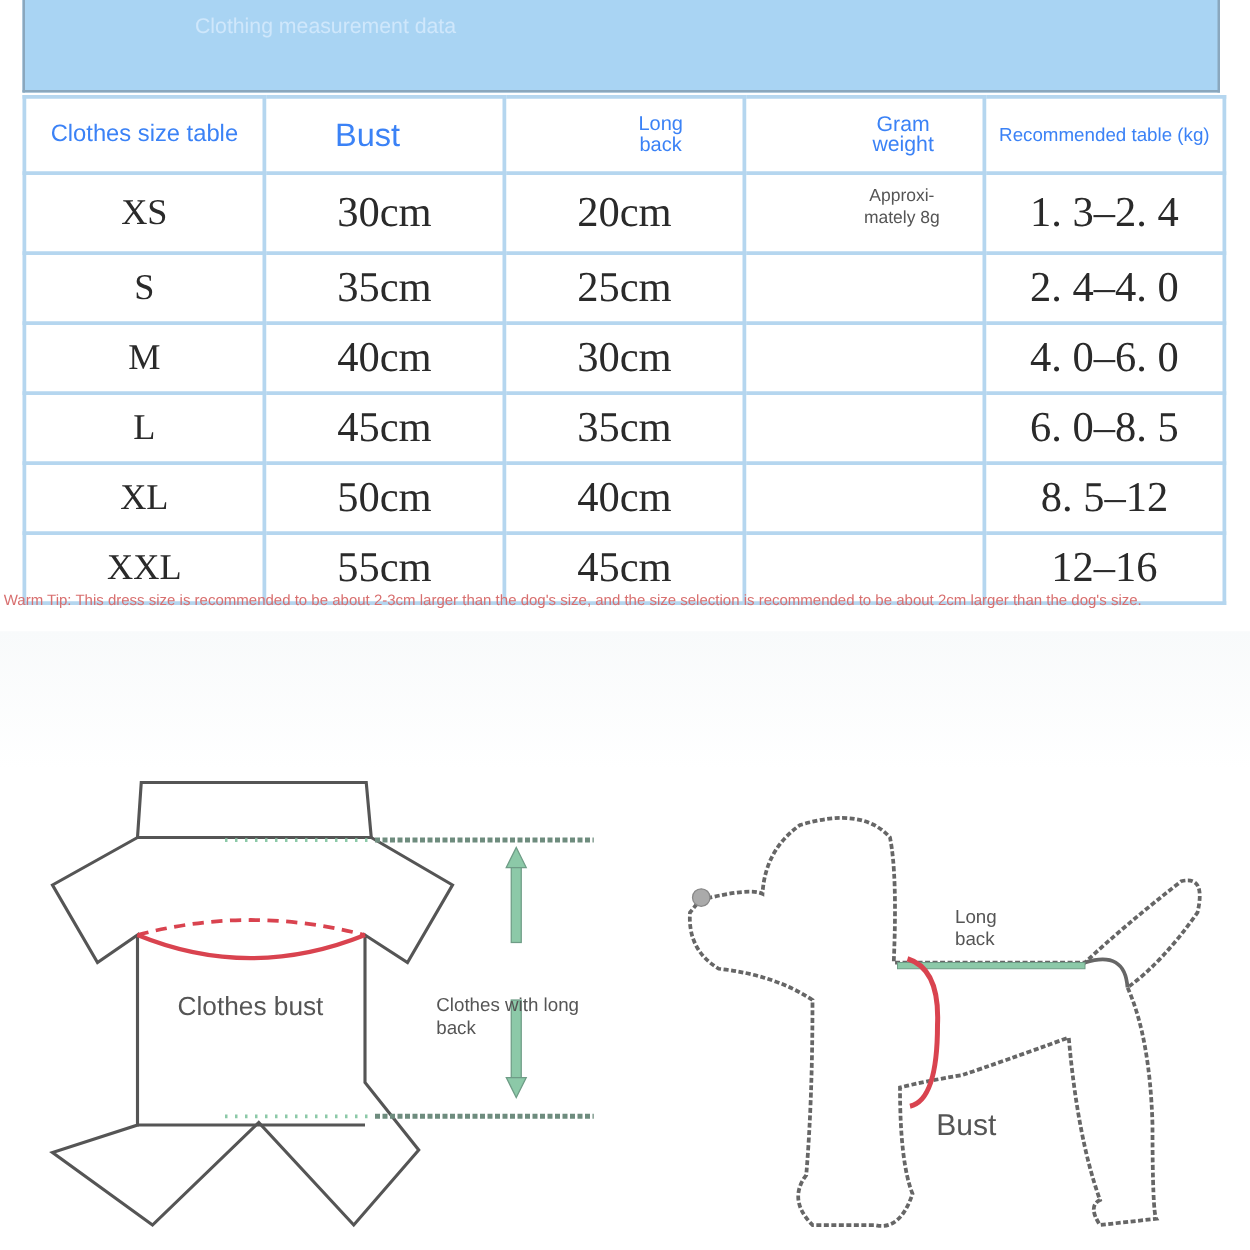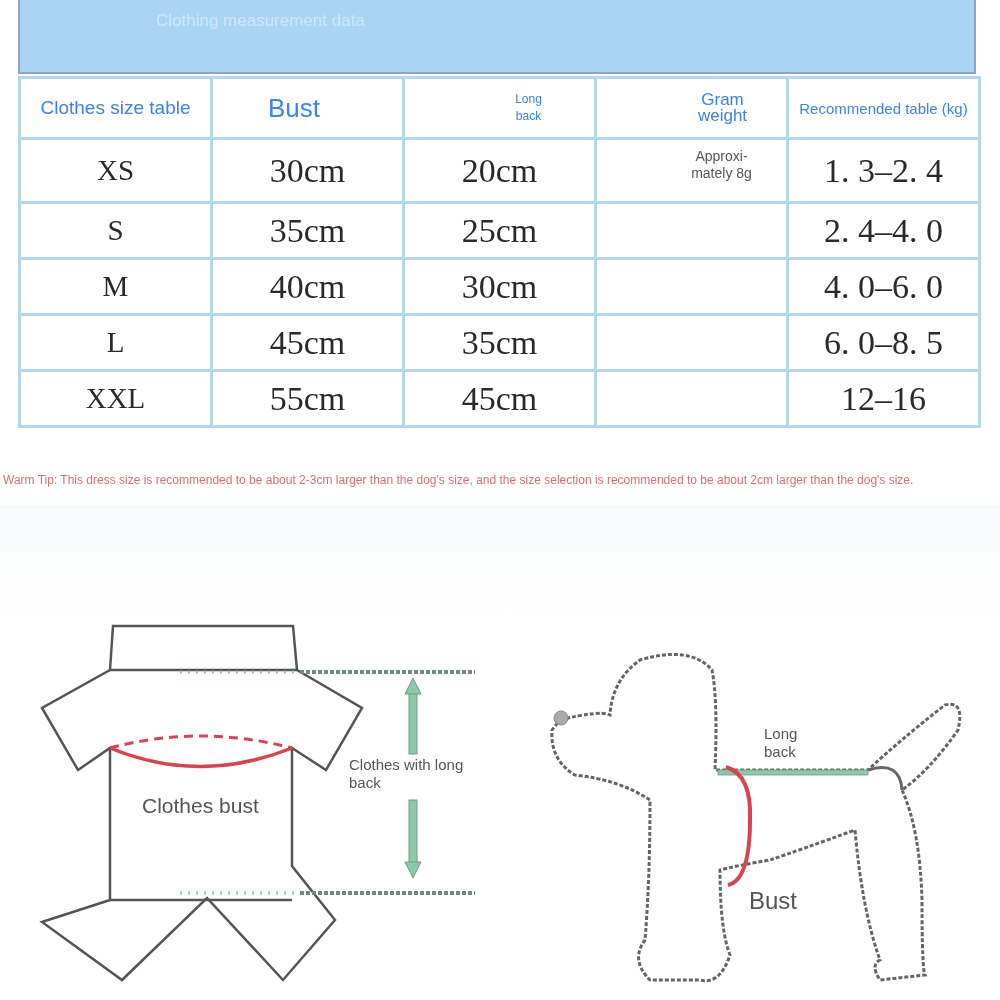--- a/index.html
+++ b/index.html
@@ -6,21 +6,21 @@
   body { width:1000px; height:1000px; position:relative; overflow:hidden; font-family:"Liberation Sans", sans-serif; }
   .header-band { position:absolute; left:18px; top:0; width:958px; height:74px; background:#a9d4f3; border-left:2px solid #8aa7bd; border-right:2px solid #8aa7bd; border-bottom:2px solid #8aa7bd; box-sizing:border-box; }
   .header-title { position:absolute; left:136px; top:10px; width:220px; color:#cfe7fb; font-size:17px; line-height:22px; }
   table.size { position:absolute; left:18px; top:76px; width:960px; border-collapse:collapse; table-layout:fixed; }
   table.size td { border:3px solid #b5d6ef; text-align:center; vertical-align:middle; padding:0; background:#fff; color:#222; }
   table.size tr.head td { height:58px; color:#3b82f6; font-family:"Liberation Sans", sans-serif; }
   table.size tr.row td { height:53px; font-family:"Liberation Serif", serif; font-size:34px; color:#2a2a2a; }
   .c-size { font-size:29px !important;margin-top:16px; }
   .h-size { font-size:19px; }
   .h-bust { font-size:26px; text-align:left !important; padding-left:55px !important; }
-  .h-long { font-size:12px; text-align:right; padding-left:58px !important; line-height:17px; }
+  .h-long { font-size:16px; text-align:right; padding-left:58px !important; line-height:17px; }
   .h-gram { font-size:17px; text-align:right; padding-left:62px !important; line-height:16px; }
   .h-rec { font-size:15px; }
   .gram-note { font-family:"Liberation Sans", sans-serif !important; font-size:14px !important; text-align:center; padding-left:60px !important; color:#555 !important; line-height:17px; vertical-align:top !important; padding-top:8px !important; }
   .weight { font-size:34px; }
   .tip { position:absolute; left:3px; top:473px; width:990px; color:#d86f6f; font-size:12px; line-height:15px; }
   .haze { position:absolute; left:0; top:505px; width:1000px; height:110px; background:linear-gradient(#f8fafb,#ffffff); }
   svg { position:absolute; }
   .lbl { position:absolute; color:#555; }
 </style>
 </head>
@@ -68,20 +68,27 @@
     <td class="weight">4. 0–6. 0</td>
   </tr>
   <tr class="row">
     <td class="c-size">L</td>
     <td>45cm</td>
     <td>35cm</td>
     <td></td>
     <td class="weight">6. 0–8. 5</td>
   </tr>
   <tr class="row">
+    <td class="c-size">XL</td>
+    <td>50cm</td>
+    <td>40cm</td>
+    <td></td>
+    <td class="weight">8. 5–12</td>
+  </tr>
+  <tr class="row">
     <td class="c-size">XXL</td>
     <td>55cm</td>
     <td>45cm</td>
     <td></td>
     <td class="weight">12–16</td>
   </tr>
 </tbody>
   </table>
 
 <div class="tip">Warm Tip: This dress size is recommended to be about 2-3cm larger than the dog's size, and the size selection is recommended to be about 2cm larger than the dog's size.</div>
@@ -100,21 +107,21 @@
   <line x1="180" y1="893" x2="300" y2="893" stroke="#8cc9a8" stroke-width="3" stroke-dasharray="2,6"></line>
   <line x1="300" y1="893" x2="475" y2="893" stroke="#6e8c7e" stroke-width="4" stroke-dasharray="4,2"></line>
   <g fill="#8cc9a8" stroke="#6e9c86" stroke-width="1">
     <rect x="409" y="692" width="8" height="62"></rect>
     <polygon points="405,694 413,678 421,694"></polygon>
     <rect x="409" y="800" width="8" height="64"></rect>
     <polygon points="405,862 413,878 421,862"></polygon>
   </g>
 </svg>
 <div class="lbl" style="left:142px;top:794px;font-size:21px;">Clothes bust</div>
-<div class="lbl" style="left:349px;top:756px;font-size:15px;line-height:18px;">
+<div class="lbl" style="left:349px;top:796px;font-size:15px;line-height:18px;">
   <div>Clothes with long</div>
   <div>back</div>
 </div>
 
 <svg style="left:540px;top:640px;" width="440" height="360" viewBox="540 640 440 360">
   <path d="M560,720 Q600,710 610,715 Q612,680 640,660 Q690,645 712,670 Q718,700 715,770 L868,770 Q900,740 945,705 Q965,700 958,730 Q930,770 902,790 Q920,830 922,900 Q922,970 925,975 L880,980 Q870,965 880,960 Q862,910 855,830 Q800,850 770,860 Q740,865 720,870 Q720,930 730,955 Q720,985 700,980 L650,980 Q630,960 645,940 Q650,880 650,800 Q620,780 575,775 Q550,760 552,730 Z" fill="none" stroke="#666" stroke-width="3" stroke-dasharray="4,2"></path>
   <path d="M868,770 Q900,760 902,790" fill="none" stroke="#666" stroke-width="3"></path>
   <circle cx="561" cy="718" r="7" fill="#aaa" stroke="#888" stroke-width="1"></circle>
   <rect x="718" y="770" width="150" height="5" fill="#8cc9a8" stroke="#6e9c86" stroke-width="0.8"></rect>
   <path d="M726,767 Q752,775 750,820 Q750,880 728,885" fill="none" stroke="#d9434f" stroke-width="4"></path>

